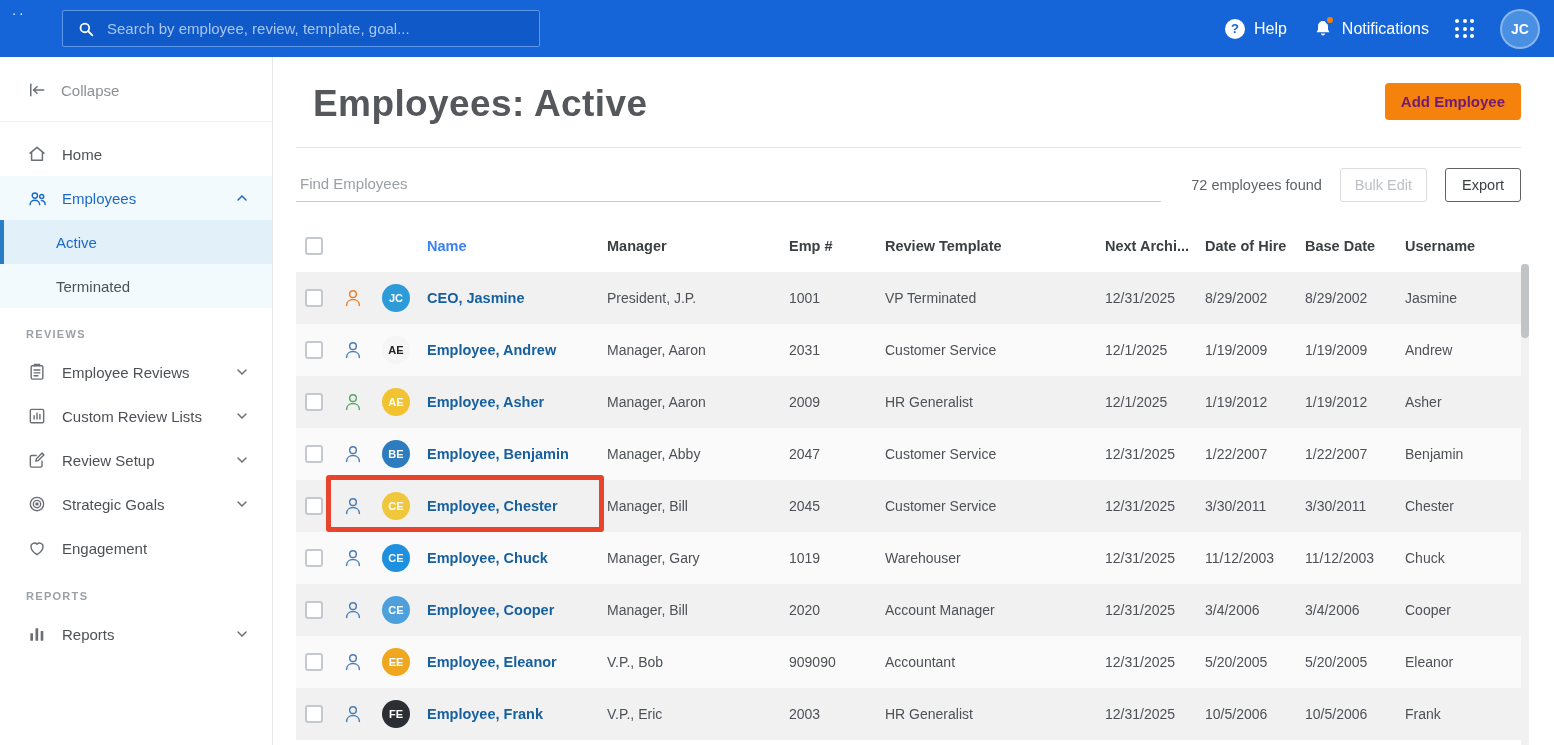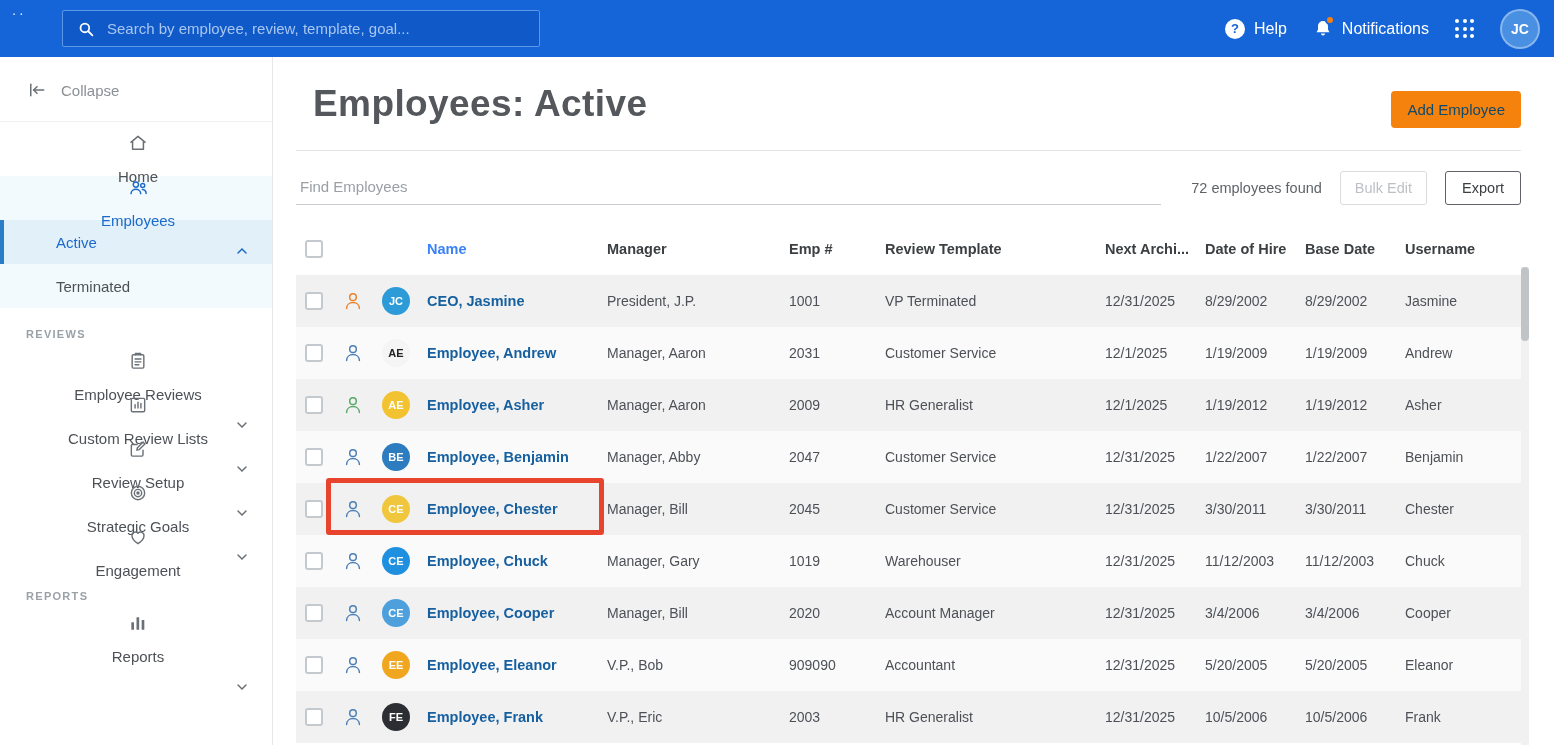--- a/index.html
+++ b/index.html
@@ -20,36 +20,36 @@
   .apps-grid { display: grid; grid-template-columns: repeat(3, 4px); grid-auto-rows: 4px; gap: 3.5px; cursor: pointer; }
   .apps-grid i { background: #fff; border-radius: 50%; display: block; }
   .user-avatar { width: 40px; height: 40px; border-radius: 50%; background: #4A90E2; border: 2px solid rgba(255,255,255,.35); color: #fff; font-size: 14px; font-weight: 700; display: flex; align-items: center; justify-content: center; cursor: pointer; }
 
   
   .shell { display: flex; height: 688px; }
 
   
   .sidebar { width: 273px; background: #fff; border-right: 1px solid #E5E8EB; flex-shrink: 0; padding-top: 12px; }
   .collapse-row { display: flex; align-items: center; gap: 13px; color: #8A9095; font-size: 15px; padding: 10px 0 20px 26px; border-bottom: 1px solid #EEF0F2; margin-bottom: 10px; cursor: pointer; }
-  .nav-item { height: 44px; display: flex; align-items: center; gap: 14px; padding: 0 22px 0 26px; color: #4D5156; font-size: 15px; cursor: pointer; flex-direction: column; }
+  .nav-item { height: 44px; display: flex; align-items: center; gap: 14px; padding: 0 22px 0 26px; color: #4D5156; font-size: 15px; cursor: pointer; }
   .nav-icon { width: 22px; height: 22px; color: #6A7076; display: flex; align-items: center; justify-content: center; flex-shrink: 0; }
   .chev { margin-left: auto; width: 16px; height: 16px; color: #6A7076; display: flex; align-items: center; }
   .chev svg { width: 16px; height: 16px; }
   .chev.up svg { transform: rotate(180deg); }
   .nav-item.active-parent { color: #1B6AC9; background: #F3FAFD; }
   .nav-item.active-parent .nav-icon, .nav-item.active-parent .chev { color: #1B6AC9; }
   .sub-item { height: 44px; display: flex; align-items: center; padding-left: 56px; font-size: 15px; color: #4D5156; background: #F3FAFD; cursor: pointer; }
   .sub-item.selected { background: #E2F0FA; color: #1B6AC9; border-left: 4px solid #2A7CC9; padding-left: 52px; font-weight: 500; }
   .section-label { padding: 20px 0 10px 26px; font-size: 11px; letter-spacing: 1.3px; color: #9AA1A7; font-weight: 700; }
 
   
   .main { flex: 1; position: relative; background: #fff; overflow: hidden; }
   .main-header { display: flex; align-items: flex-start; justify-content: space-between; padding: 26px 33px 0 40px; }
   .page-title { font-size: 37px; font-weight: 700; color: #54585C; letter-spacing: .4px; }
-  .btn-orange { margin-top: 8px; background: #F5820D; color: #0c4a6e; border: none; border-radius: 4px; font-size: 15px; font-weight: 400; padding: 10px 16px; font-family: inherit; cursor: pointer; }
+  .btn-orange { background: #F5820D; color: #701a75; border: none; border-radius: 4px; font-size: 15px; font-weight: 700; padding: 10px 16px; font-family: inherit; cursor: pointer; }
   .divider { height: 1px; background: #E2E4E6; margin: 22px 33px 0 23px; }
 
   .toolbar { display: flex; align-items: center; margin: 20px 33px 0 23px; gap: 18px; }
   .find-input { flex: 1; border: none; border-bottom: 1px solid #C9CDD1; font-size: 15px; color: #333; padding: 6px 4px 9px; outline: none; background: transparent; font-family: inherit; margin-right: 12px; }
   .find-input::placeholder { color: #9AA0A6; }
   .count { color: #5F6368; font-size: 14.5px; white-space: nowrap; }
   .btn-bulk { background: #fff; border: 1px solid #DADCE0; color: #BDC1C6; font-size: 14.5px; padding: 8px 14px; border-radius: 3px; font-family: inherit; }
   .btn-export { background: #fff; border: 1px solid #5F6368; color: #3C4043; font-size: 14.5px; font-weight: 500; padding: 8px 16px; border-radius: 3px; font-family: inherit; cursor: pointer; }
 
   

